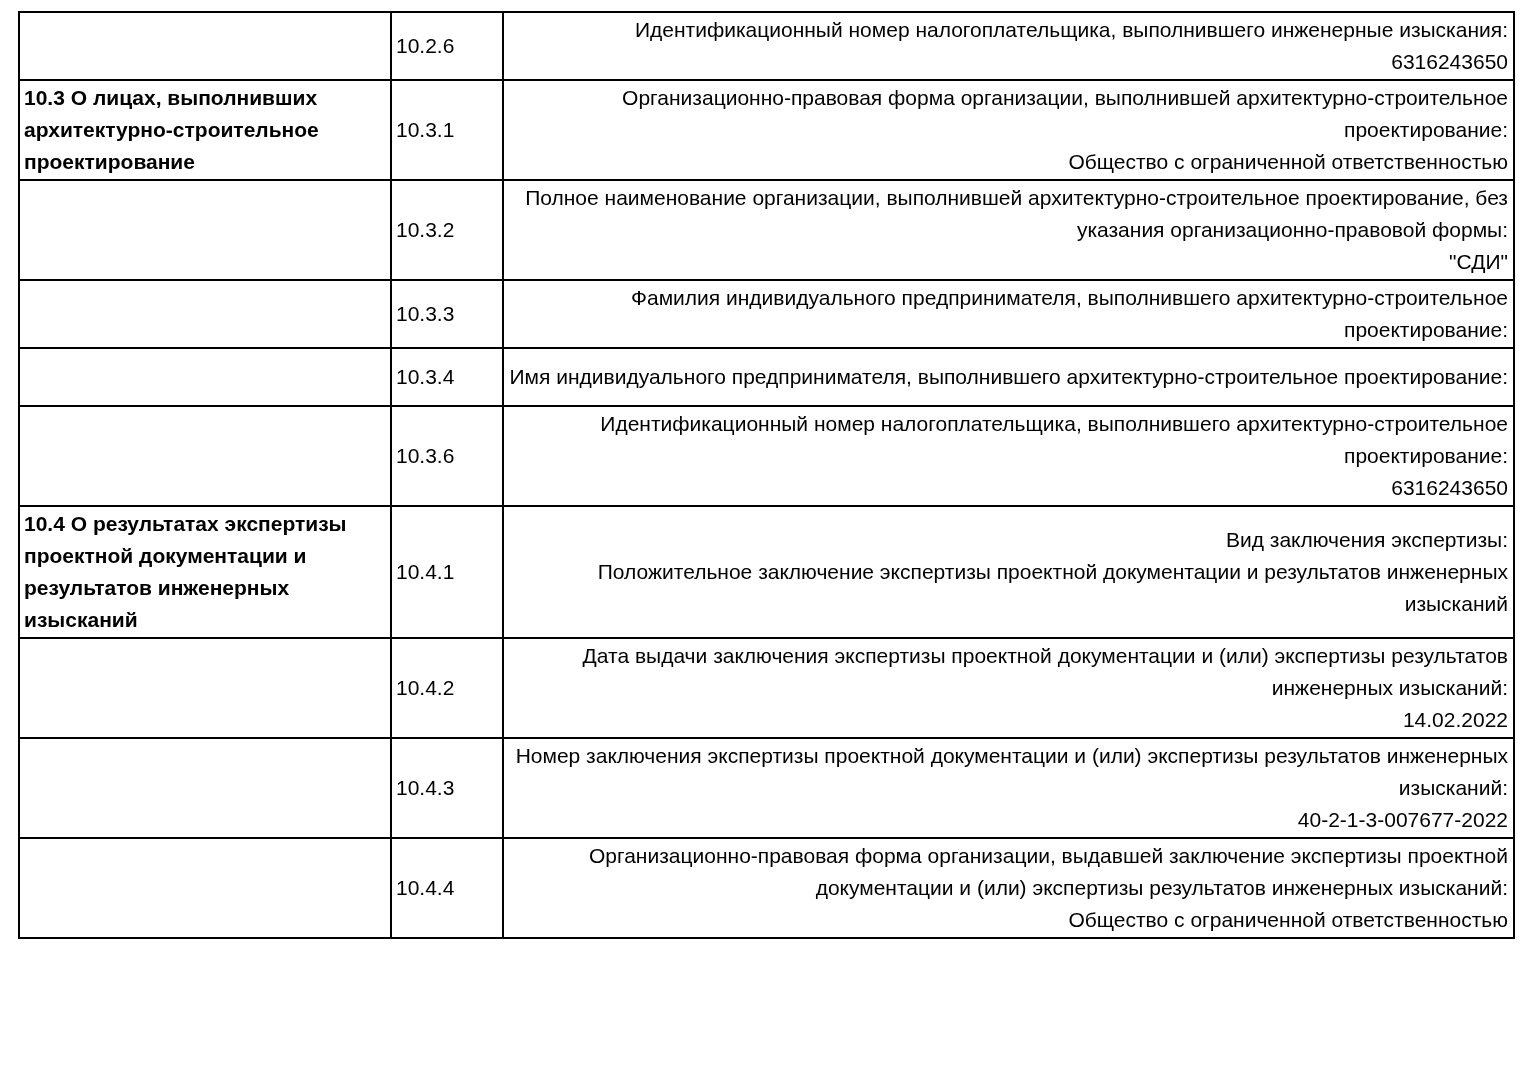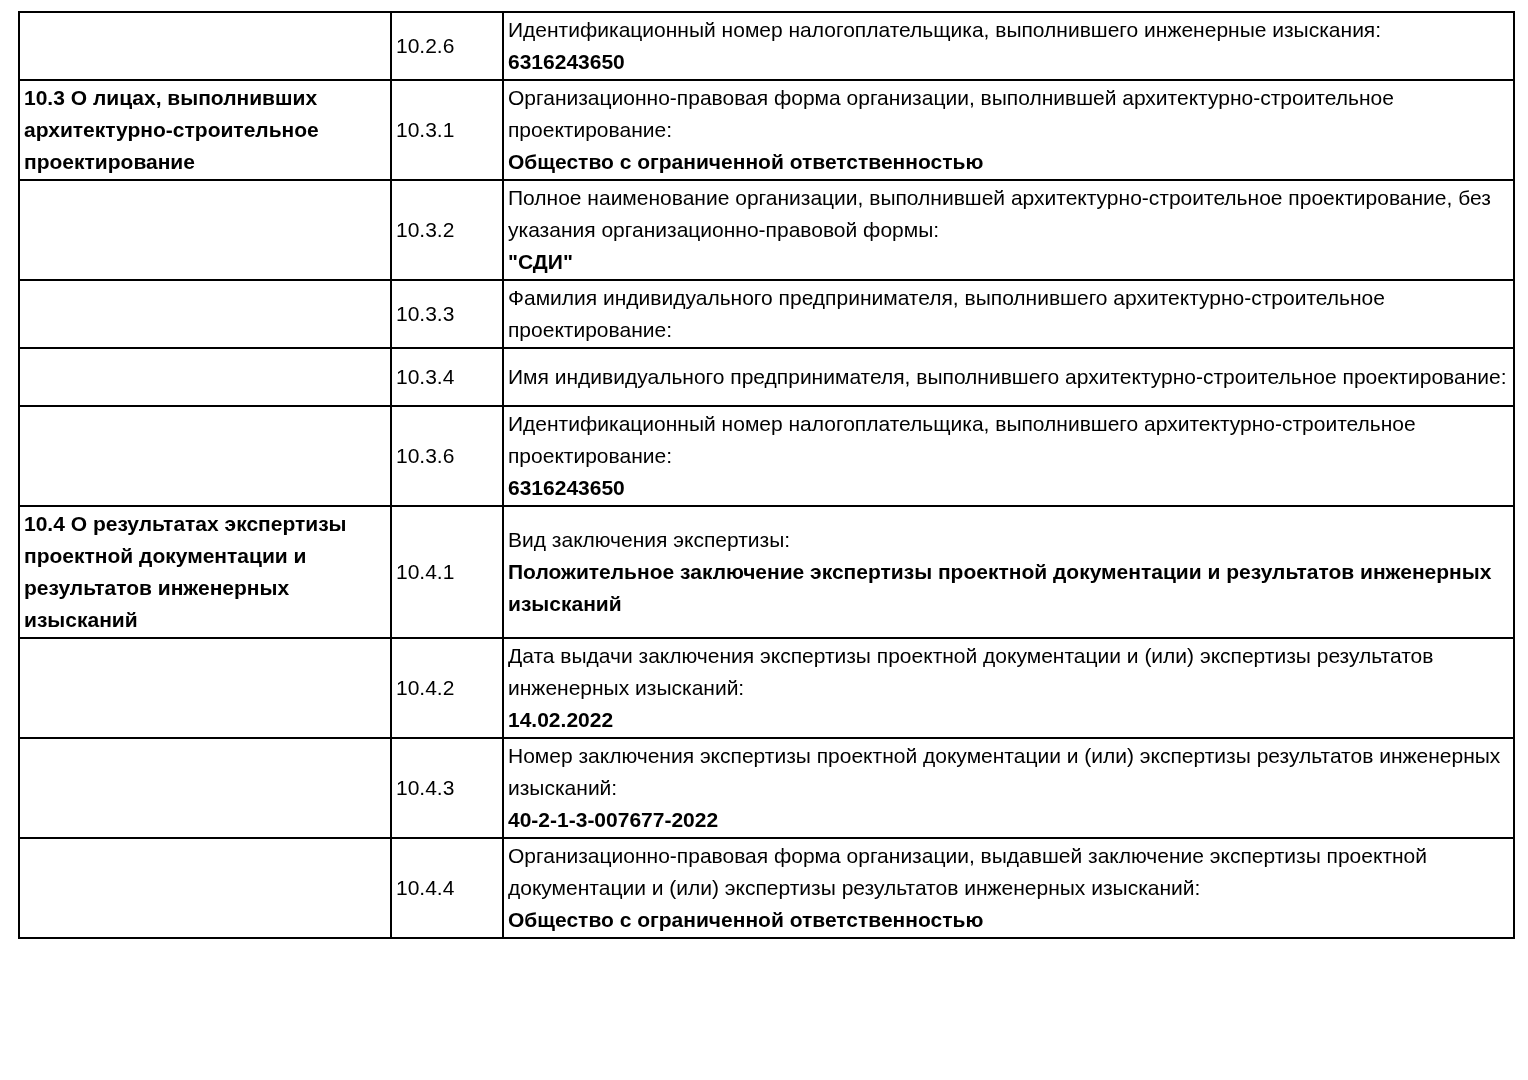--- a/index.html
+++ b/index.html
@@ -40,24 +40,25 @@
     vertical-align: middle;
     padding-left: 4px;
     font-weight: bold;
   }
   td.num-cell {
     padding-left: 7px;
     vertical-align: middle;
   }
   td.desc-cell {
     vertical-align: middle;
+    text-align: right;
   }
   .field-value {
     display: block;
-    font-weight: bold;
+    font-weight: normal;
   }
   
   tr.r0  { height: 65px; }
   tr.r1  { height: 95px; }
   tr.r2  { height: 96px; }
   tr.r3  { height: 65px; border-radius: 29px; }
   tr.r4  { height: 58px; }
   tr.r5  { height: 64px; }
   tr.r6  { height: 96px; }
   tr.r7  { height: 108px; }

